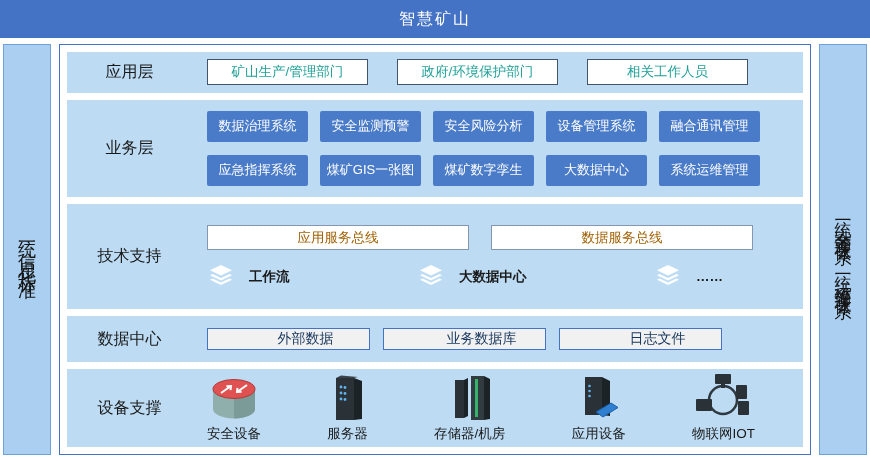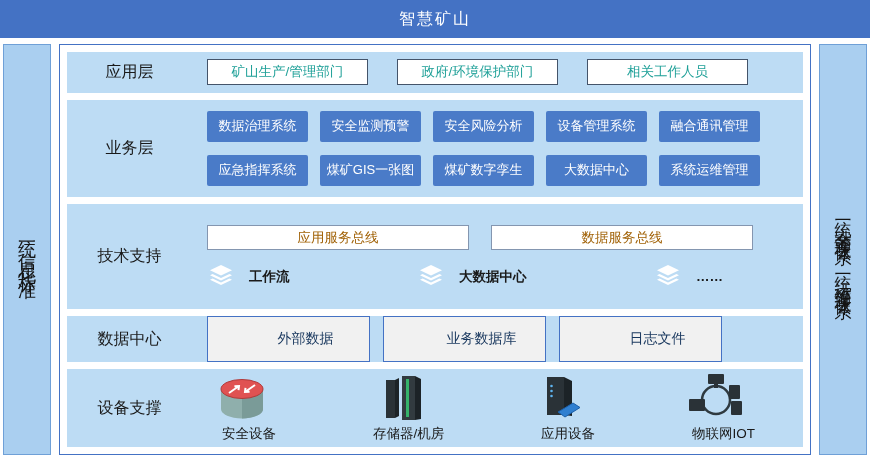--- a/index.html
+++ b/index.html
@@ -40,26 +40,26 @@
 
   
   .tech-stack { display:flex; flex-direction:column; justify-content:space-evenly; height:100%; padding:6px 50px 6px 15px; gap:0; flex:1; }
   .bus-row { display:flex; gap:22px; }
   .bus-box { flex:1; height:25px; background:#ffffff; border:1px solid #8496B0; display:flex; align-items:center; justify-content:center; font-size:13.5px; color:#a16207; }
   .mw-row { display:flex; align-items:center; justify-content:space-between; padding:0 30px 0 2px; }
   .mw-item { display:flex; align-items:center; gap:16px; font-size:13.5px; color:#1a1a1a;font-weight:bold; }
 
   
   .dc-boxes { display:flex; gap:13px; }
-  .dc-box { width:163px; height:46px; background:#F1F1F1; border:1px solid #4472C4; display:flex; align-items:center; justify-content:center; font-size:14px; color:#17365D;padding-left:34px; }
+  .dc-box { width:163px; height:22px; background:#F1F1F1; border:1px solid #4472C4; display:flex; align-items:center; justify-content:center; font-size:14px; color:#17365D;padding-left:34px; }
 
   
   .dev-items { display:flex; justify-content:space-between; padding-right:48px; }
   .dev-item { display:flex; flex-direction:column; align-items:center; gap:3px; }
-  .dev-item .lbl { font-size:13.5px; color:#1a1a1a;margin-left:15px; }
+  .dev-item .lbl { font-size:13.5px; color:#1a1a1a; }
   .dev-icon { height:48px; display:flex; align-items:flex-end; justify-content:center; }
 </style>
 </head>
 <body>
 
 <div class="screen">
 
   <div class="title-bar">
     <span class="t">智慧矿山</span>
   </div>
@@ -169,20 +169,36 @@
                   <path d="M25 42.5c11.6 0 21-4.3 21-9.5V13H25z" fill="#7A9B98"></path>
                   <ellipse cx="25" cy="13" rx="21" ry="9.5" fill="#E05252" stroke="#B03A3A" stroke-width="1"></ellipse>
                   <path d="M12 17l10-7m-4.6.2l4.6-.2-.5 4.2" stroke="#fff" stroke-width="2" fill="none"></path>
                   <path d="M38 9l-10 7m4.6-.2l-4.6.2.5-4.2" stroke="#fff" stroke-width="2" fill="none"></path>
                 </svg>
               </span>
               <span class="lbl">安全设备</span>
             </div>
             <div class="dev-item">
               <span class="dev-icon">
+                <svg width="38" height="48" viewBox="0 0 38 48">
+                  <rect x="7" y="4" width="18" height="42" fill="#2A3237"></rect>
+                  <path d="M25 4l8 3v38l-8 1z" fill="#1C2327"></path>
+                  <path d="M7 4l5-2.5 17 1.5-4 1z" fill="#3A444A"></path>
+                  <circle cx="12" cy="13" r="1.4" fill="#5FB4F0"></circle>
+                    <circle cx="16" cy="13.5" r="1.4" fill="#5FB4F0"></circle>
+                  <circle cx="12" cy="19" r="1.4" fill="#5FB4F0"></circle>
+                    <circle cx="16" cy="19.5" r="1.4" fill="#5FB4F0"></circle>
+                  <circle cx="12" cy="25" r="1.4" fill="#5FB4F0"></circle>
+                    <circle cx="16" cy="25.5" r="1.4" fill="#5FB4F0"></circle>
+                </svg>
+              </span>
+              <span class="lbl">服务器</span>
+            </div>
+            <div class="dev-item">
+              <span class="dev-icon">
                 <svg width="46" height="48" viewBox="0 0 46 48">
                   <rect x="8" y="6" width="9" height="38" fill="#2A3237"></rect>
                   <path d="M17 6l4-2v38l-4 2z" fill="#1C2327"></path>
                   <rect x="24" y="2" width="13" height="44" fill="#323B40"></rect>
                   <rect x="28" y="5" width="3" height="38" fill="#35B36A"></rect>
                   <path d="M37 2l6 3v40l-6 1z" fill="#1C2327"></path>
                 </svg>
               </span>
               <span class="lbl">存储器/机房</span>
             </div>

